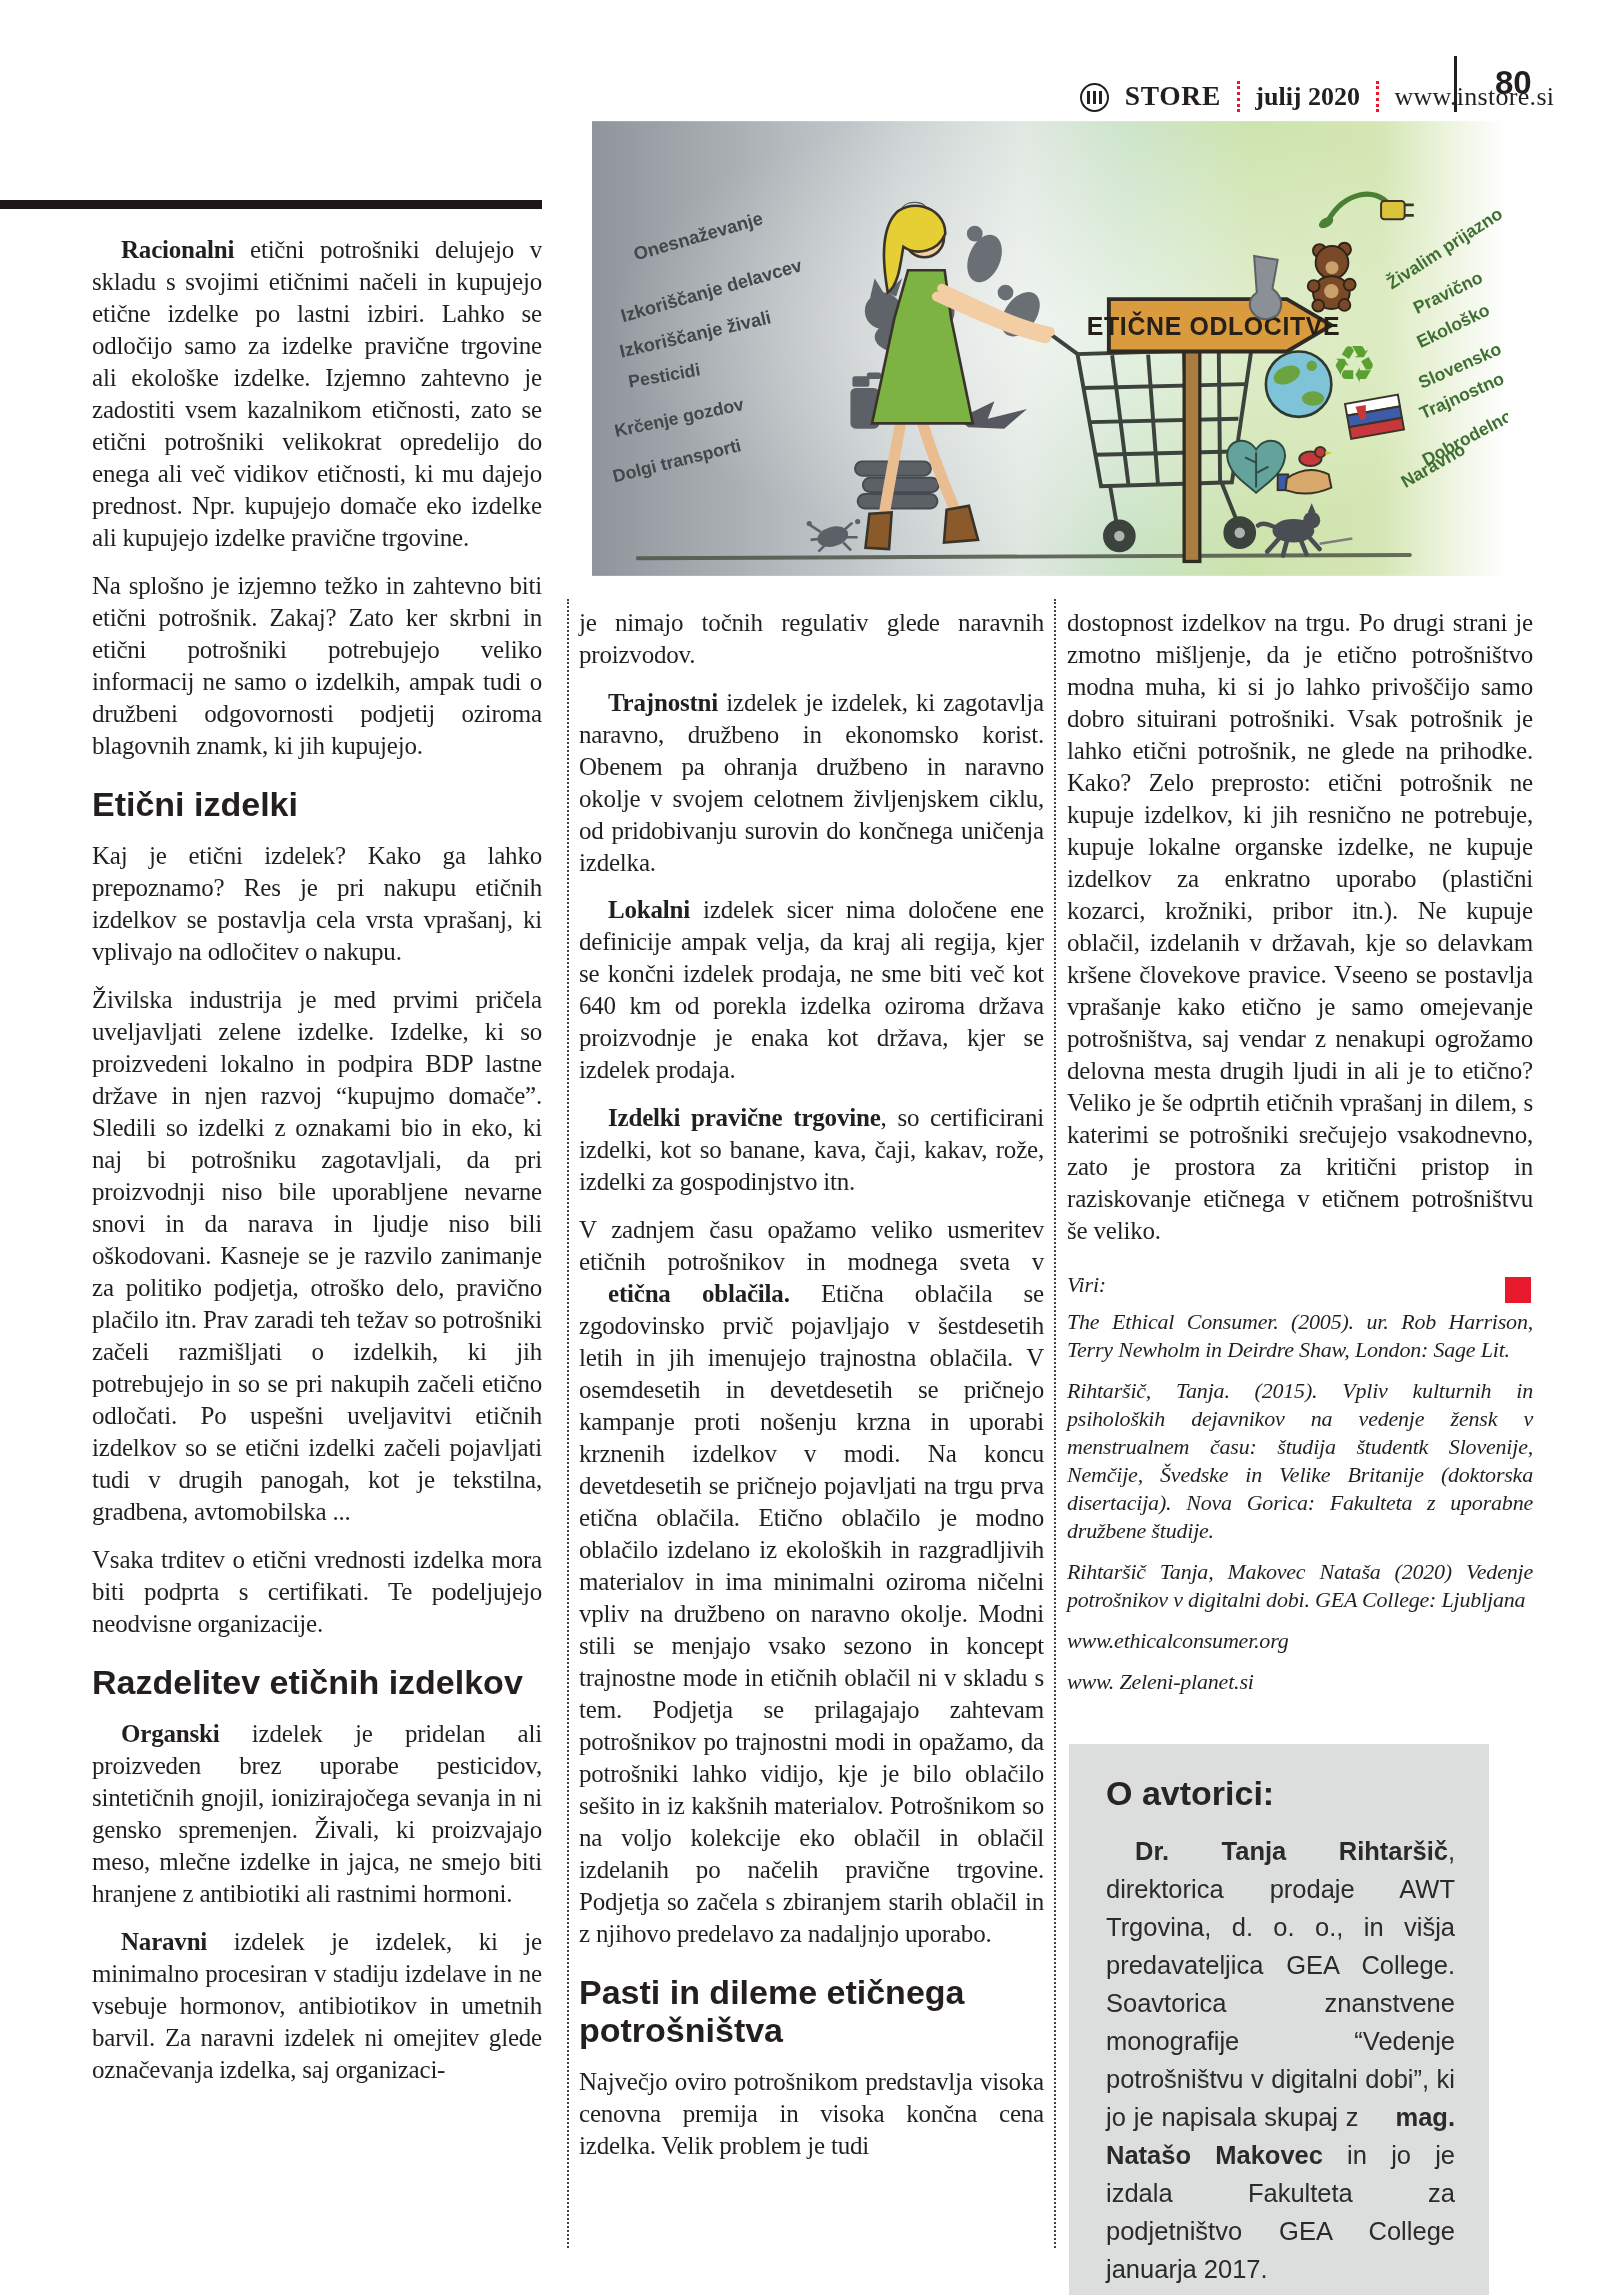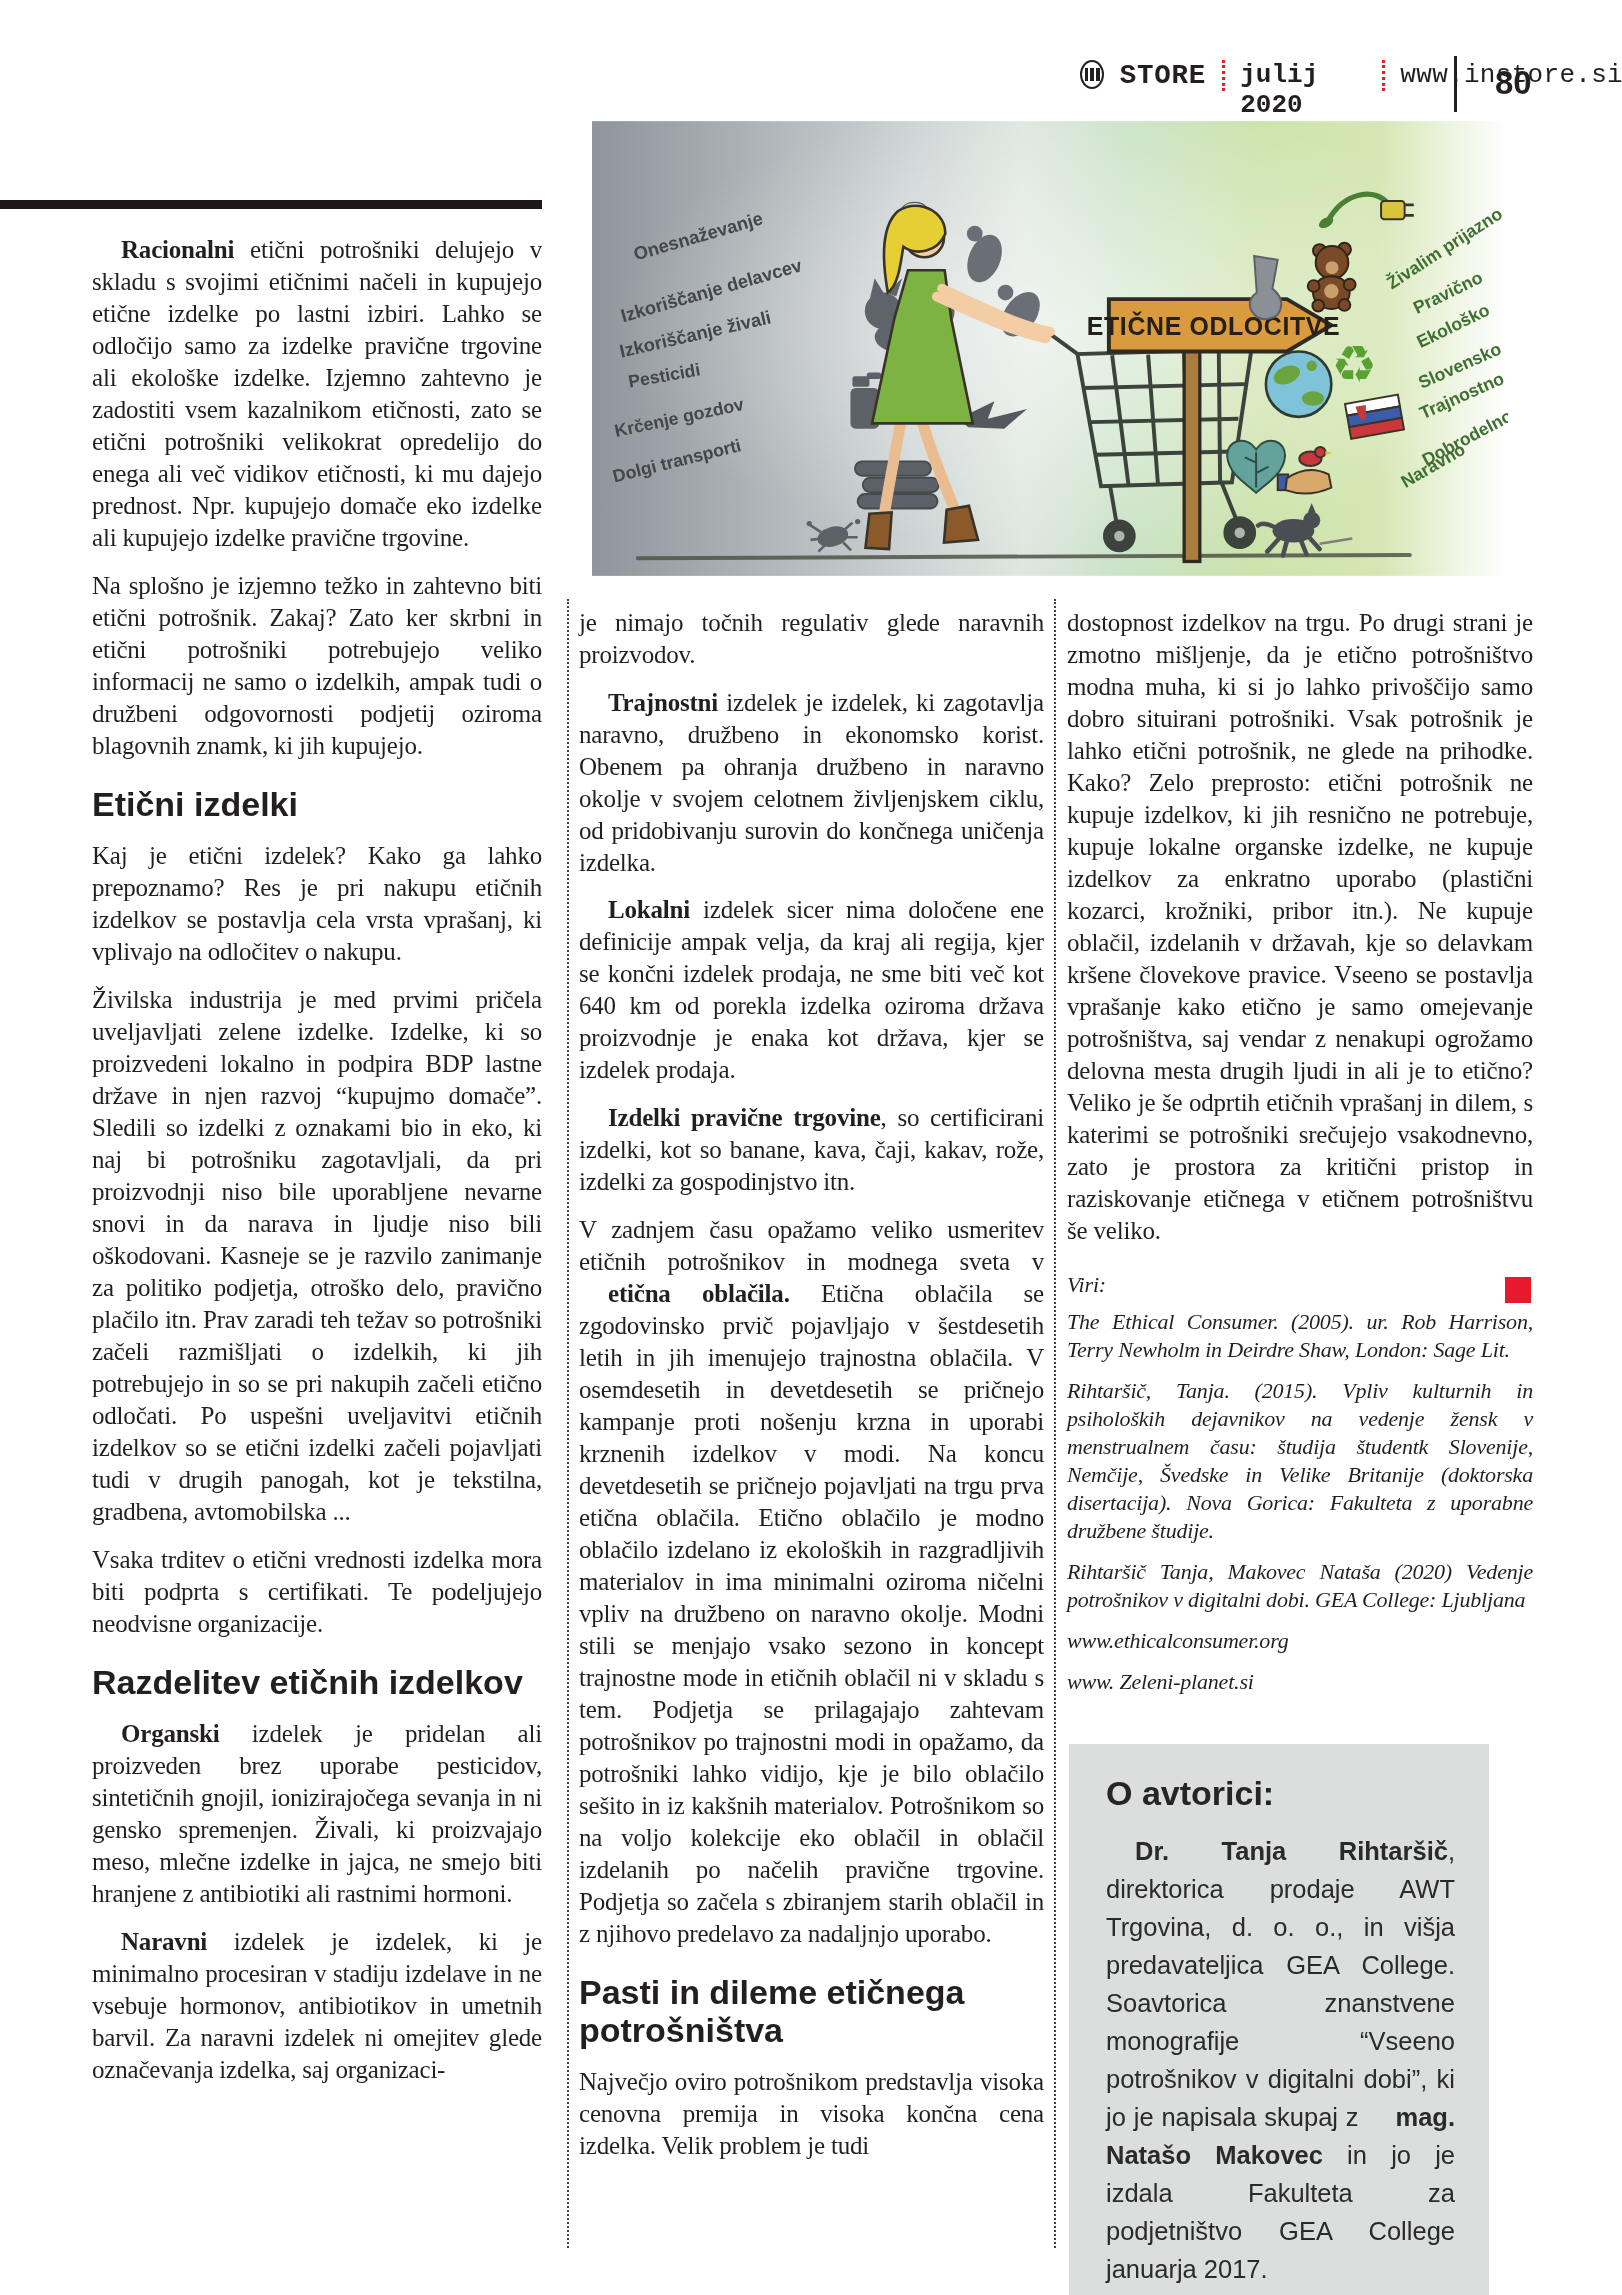--- a/index.html
+++ b/index.html
@@ -1,20 +1,20 @@
 <!DOCTYPE html>
 <html lang="sl" style="font-size:10.5px"><head>
 <meta charset="utf-8">
 <style>
   html,body{margin:0;padding:0;background:#fff;}
   .page{position:relative;width:1623px;height:2295px;background:#ffffff;overflow:hidden;
         font-family:"Liberation Serif","DejaVu Serif",serif;color:#231f20;}
   
-  .hdr{position:absolute;left:1080px;top:60px;height:52px;display:flex;align-items:flex-start;gap:15.7px;
-       font-family:Liberation Mono, monospace;}
+  .hdr{position:absolute;left:1080px;top:60px;height:52px;display:flex;align-items:flex-end;gap:15.7px;
+       font-family:Liberation Serif, serif;}
   .logo{width:25px;height:25px;border:2.6px solid #231f20;border-radius:50%;display:flex;
         align-items:center;justify-content:center;gap:2.6px;}
   .logo i{display:block;width:3.3px;height:13px;background:#231f20;}
   .brand{font-weight:bold;font-size:27.5px;letter-spacing:0.7px;}
   .hsep{width:0;height:31px;border-left:3.9px dotted #e8192c;}
   .issue{font-weight:bold;font-size:26px;}
   .site{font-weight:normal;font-size:26px;letter-spacing:0.3px;}
   .pgline{position:absolute;left:1454px;top:56px;width:2.6px;height:56px;background:#231f20;}
   .pgnum{position:absolute;left:1495px;top:64px;font-family:"Liberation Sans","DejaVu Sans",sans-serif;
          font-weight:bold;font-size:33px;}
@@ -268,17 +268,17 @@
       <p>Rihtaršič Tanja, Makovec Nataša (2020) Vedenje potrošnikov v digitalni dobi. GEA College: Ljubljana</p>
       <p>www.ethicalconsumer.org</p>
       <p>www. Zeleni-planet.si</p>
     </div>
   </div>
 
   <div class="endmark"></div>
 
   <div class="aboutbox">
     <h3>O avtorici:</h3>
-    <p><b>Dr. Tanja Rihtaršič</b><span>, direktorica prodaje AWT Trgovina, d. o. o., in višja predavateljica GEA College. Soavtorica znanstvene monografije “Vseeno potrošnikov v digitalni dobi”, ki jo je napisala skupaj z </span><b>mag. Natašo Makovec</b><span> in jo je izdala Fakulteta za podjetništvo GEA College januarja 2017.</span></p>
+    <p><b>Dr. Tanja Rihtaršič</b><span>, direktorica prodaje AWT Trgovina, d. o. o., in višja predavateljica GEA College. Soavtorica znanstvene monografije “Vedenje potrošništvu v digitalni dobi”, ki jo je napisala skupaj z </span><b>mag. Natašo Makovec</b><span> in jo je izdala Fakulteta za podjetništvo GEA College januarja 2017.</span></p>
   </div>
 
 </div>
 
 
 </body></html>

